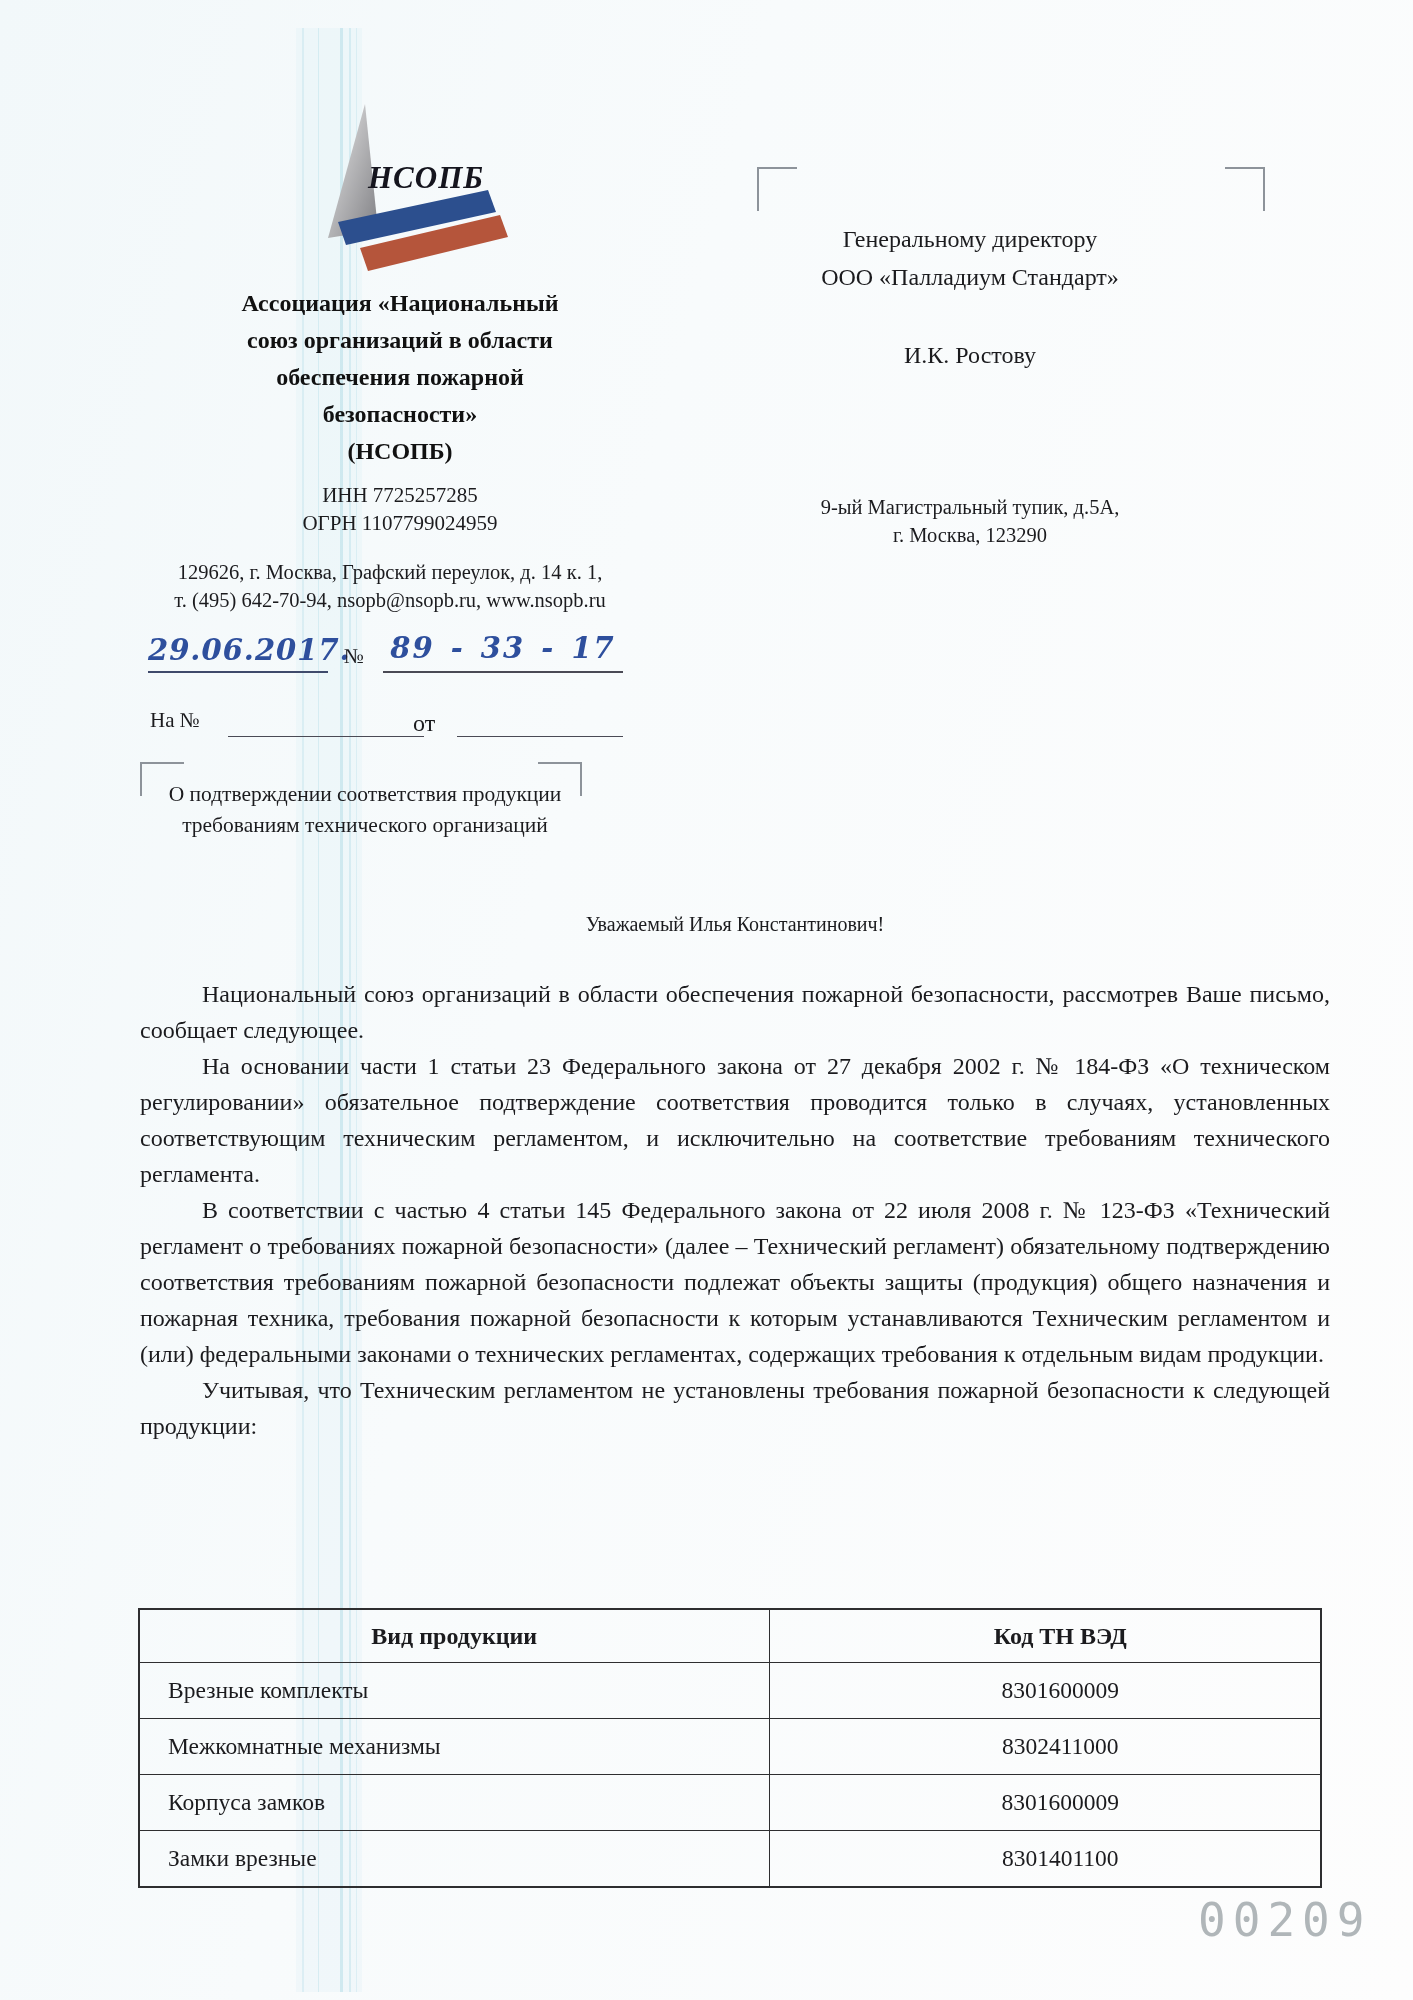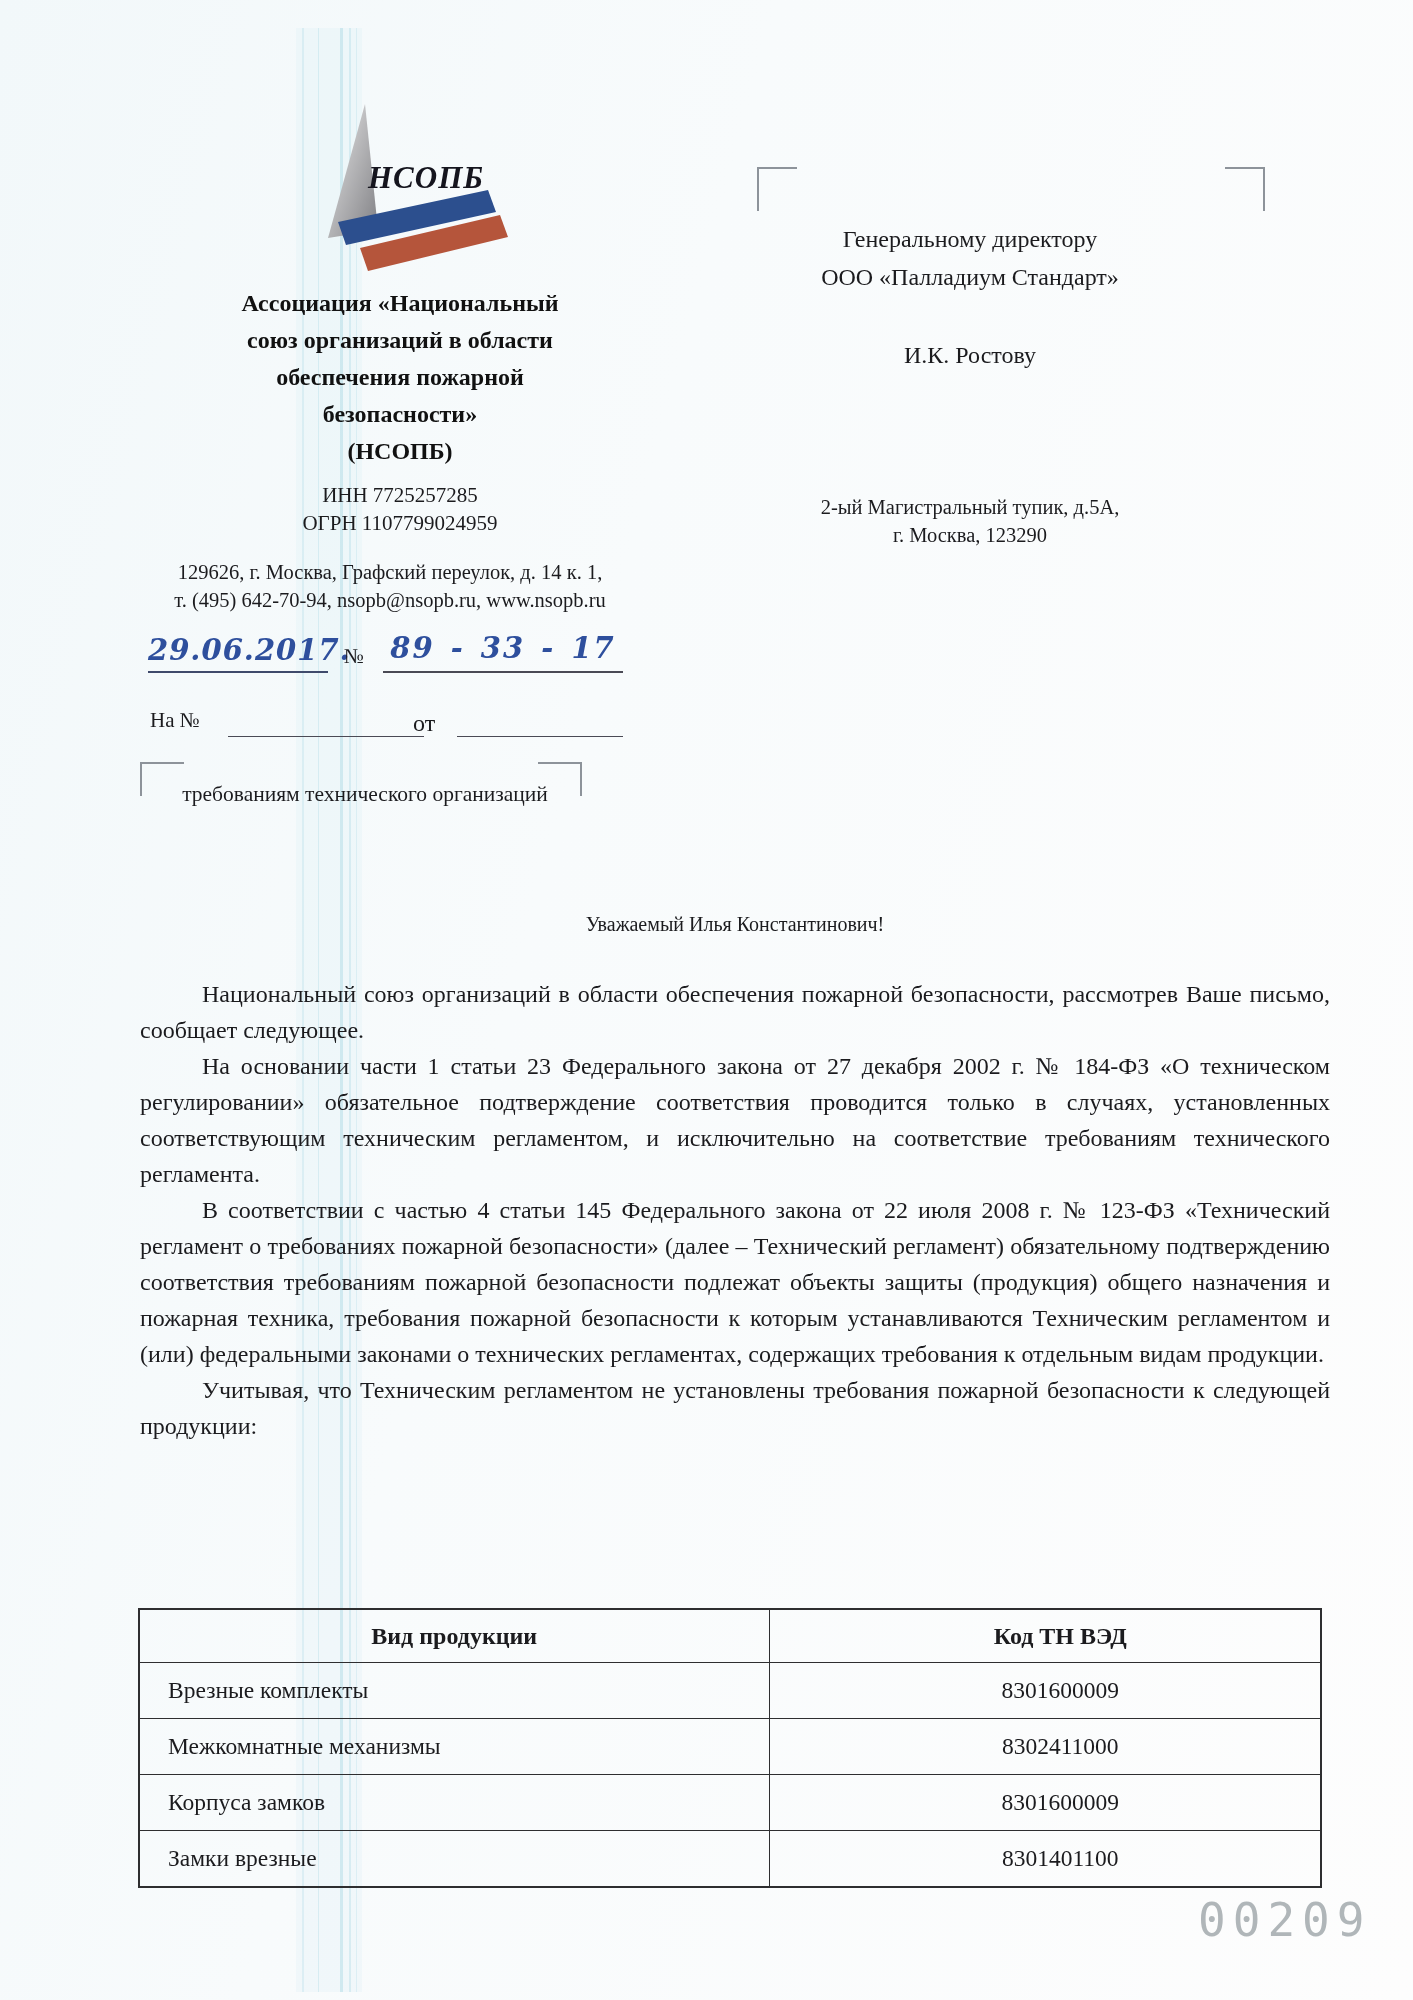--- a/index.html
+++ b/index.html
@@ -142,32 +142,33 @@
   <div class="number-field hw">89 - 33 - 17</div>
 
   <span class="reply-prefix">На №</span>
   <div class="reply-number-blank"></div>
   <span class="reply-from">от</span>
   <div class="reply-date-blank"></div>
 
   <div class="mark mark-tl subj-tl"></div>
   <div class="mark mark-tr subj-tr"></div>
   <div class="subject">
+    <div>О подтверждении соответствия продукции</div>
     <div>требованиям технического организаций</div>
   </div>
 
   <div class="mark mark-tl addr-tl"></div>
   <div class="mark mark-tr addr-tr"></div>
   <div class="addressee">
     <div>Генеральному директору</div>
     <div>ООО «Палладиум Стандарт»</div>
   </div>
   <div class="addressee-name">И.К. Ростову</div>
   <div class="addressee-address">
-    <div>2-ый Магистральный тупик, д.5А,</div>
+    <div>9-ый Магистральный тупик, д.5А,</div>
     <div>г. Москва, 123290</div>
   </div>
 
   <div class="salutation">Уважаемый Илья Константинович!</div>
   <div class="body-text">
     <p>Национальный союз организаций в области обеспечения пожарной безопасности, рассмотрев Ваше письмо, сообщает следующее.</p>
     <p>На основании части 1 статьи 23 Федерального закона от 27 декабря 2002 г. № 184-ФЗ «О техническом регулировании» обязательное подтверждение соответствия проводится только в случаях, установленных соответствующим техническим регламентом, и исключительно на соответствие требованиям технического регламента.</p>
     <p>В соответствии с частью 4 статьи 145 Федерального закона от 22 июля 2008 г. № 123-ФЗ «Технический регламент о требованиях пожарной безопасности» (далее – Технический регламент) обязательному подтверждению соответствия требованиям пожарной безопасности подлежат объекты защиты (продукция) общего назначения и пожарная техника, требования пожарной безопасности к которым устанавливаются Техническим регламентом и (или) федеральными законами о технических регламентах, содержащих требования к отдельным видам продукции.</p>
     <p>Учитывая, что Техническим регламентом не установлены требования пожарной безопасности к следующей продукции:</p>
   </div>

